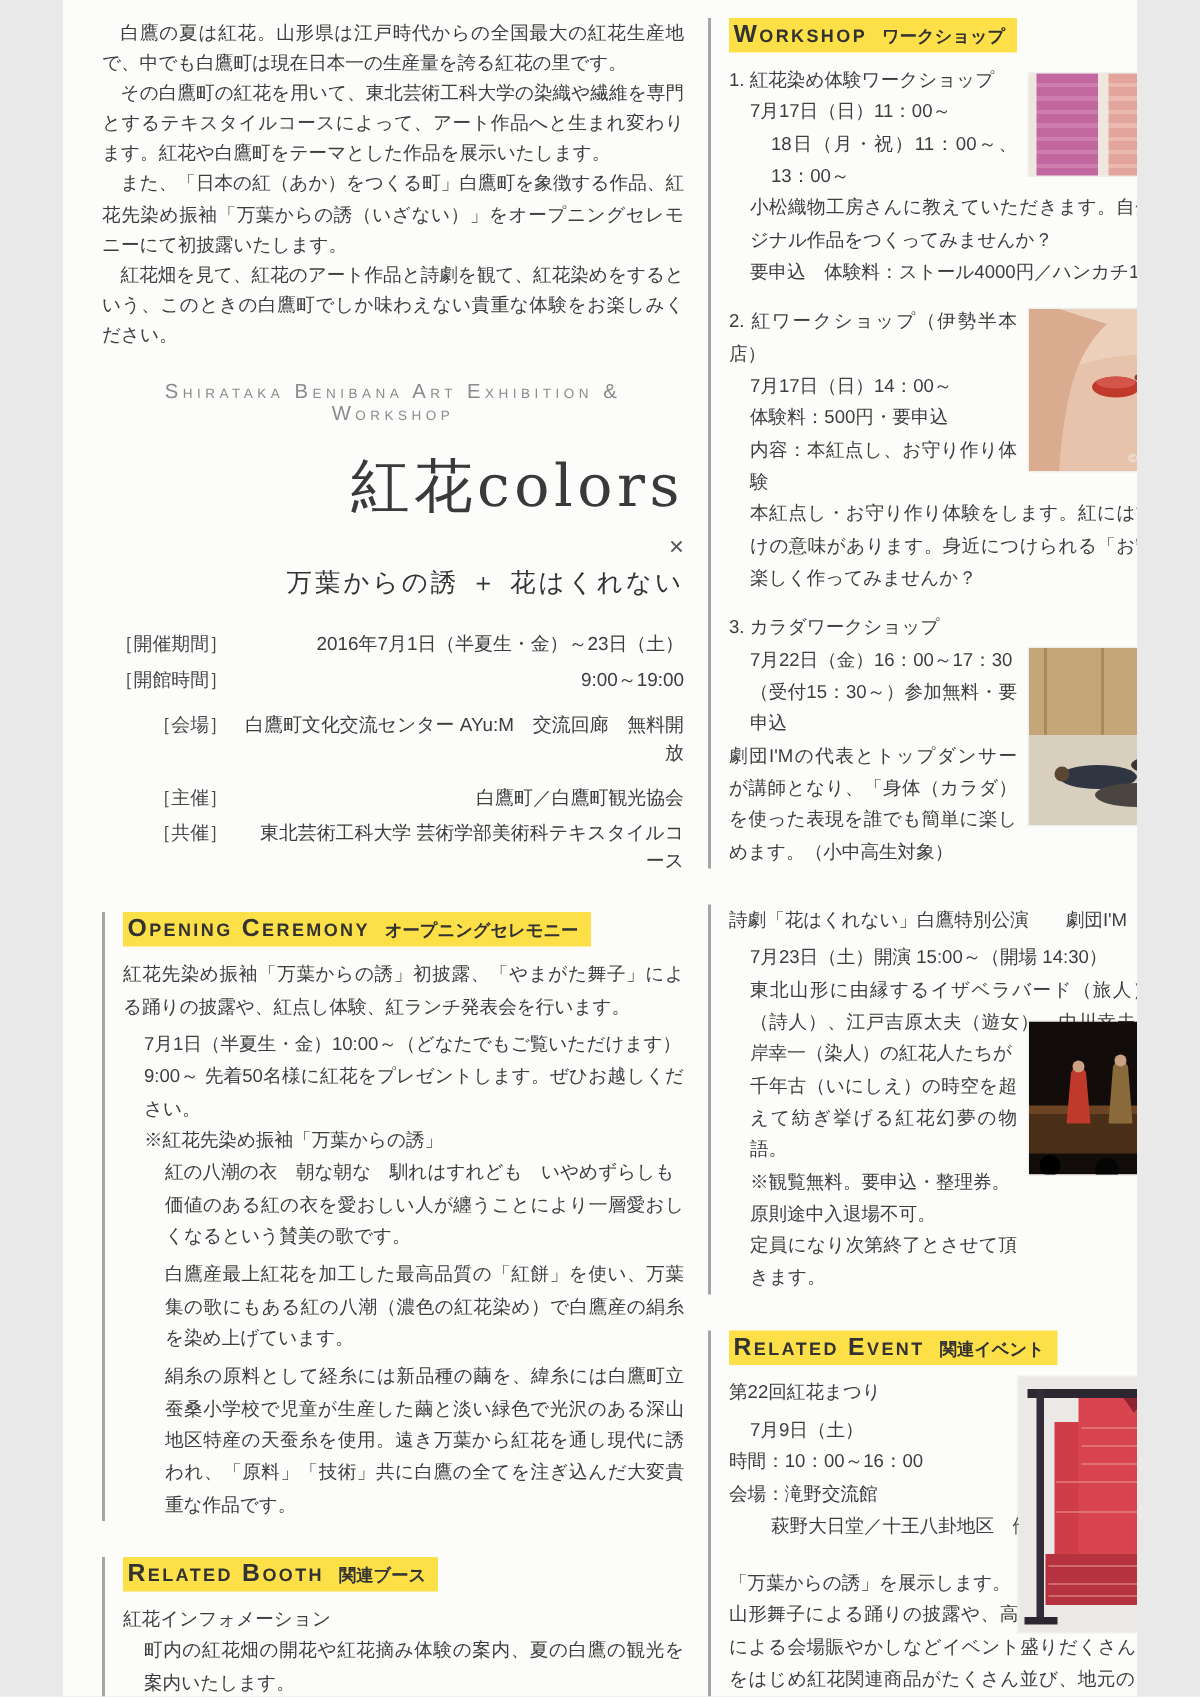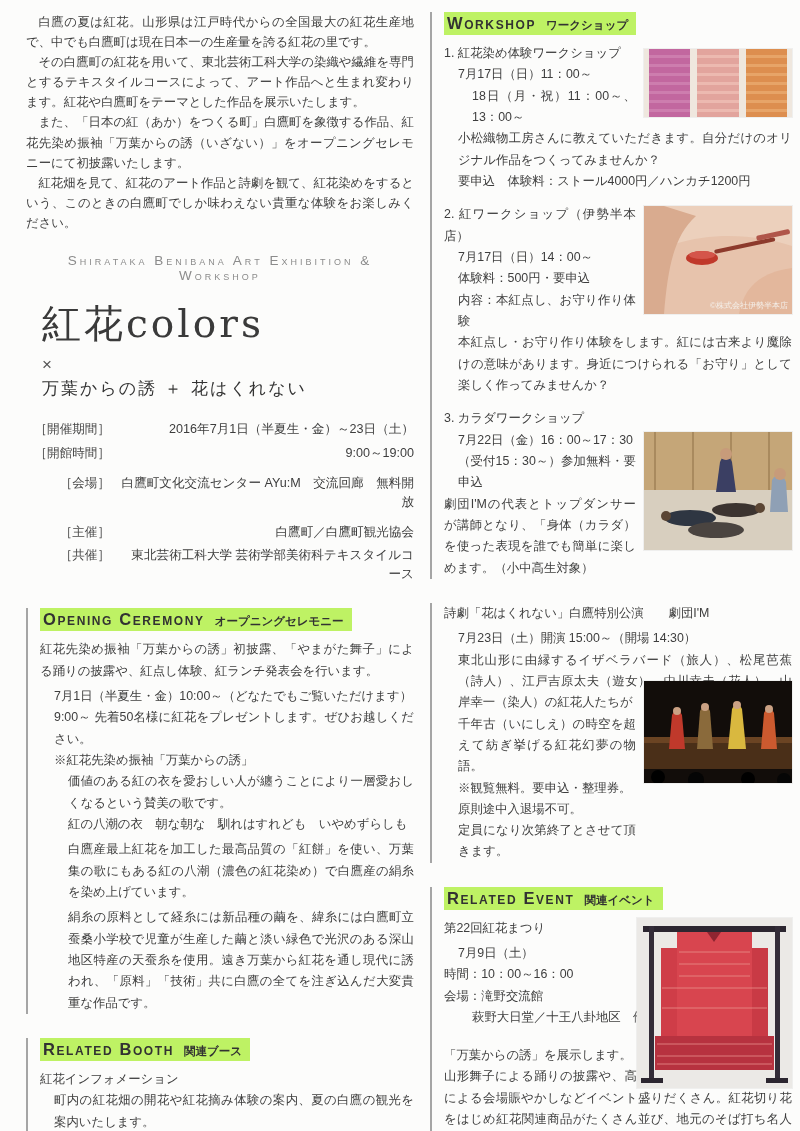--- a/index.html
+++ b/index.html
@@ -1,43 +1,43 @@
 <!DOCTYPE html>
 <html><head>
 <meta charset="utf-8">
 <style>
   html,body{margin:0;padding:0;background:#e9e9e9;}
-  .page{position:relative;width:800px;height:1131px;background:#fcfcfb;margin:0 auto;
+  .page{position:relative;width:716px;height:1131px;background:#fcfcfb;margin:0 auto;
         font-family:"Liberation Sans",sans-serif;color:#3d3d3d;overflow:hidden;}
   .col-left{position:absolute;left:26px;top:12px;width:388px;}
   .col-right{position:absolute;left:430px;top:12px;width:362px;}
 
   
   .intro p{margin:0;font-size:12.4px;line-height:1.62;text-align:justify;text-indent:1em;}
   .subtitle{margin-top:20px;text-align:center;font-variant:small-caps;letter-spacing:3px;
             font-size:13.5px;color:#8b8b8b;}
 
   
-  .title-block{text-align:left;margin-top:14px;margin-left:16px;}
+  .title-block{text-align:right;margin-top:14px;margin-left:16px;}
   .title-main{font-family:"DejaVu Serif",serif;font-weight:400;font-size:39px;color:#3a3a3a;
               letter-spacing:3px;margin:0;}
   .title-x{font-size:17px;color:#555;margin:4px 0 2px 0;}
   .title-sub{font-family:"DejaVu Serif",serif;font-size:17px;color:#333;letter-spacing:2px;margin:2px 0 0 0;}
 
   
   .info{margin-top:20px;font-size:12.6px;}
   .info-row{display:flex;margin-bottom:5px;line-height:1.5;}
   .info-row.gap{margin-top:11px;}
   .info-label{flex:none;width:84px;text-align:right;margin-right:9px;color:#474747;}
   .info-value{flex:1;text-align:right;}
 
   
   .section{border-left:2px solid #a5a5a5;padding-left:12px;margin-top:24px;position:relative;}
   .sec-header{margin-bottom:8px;}
-  .hl{background:#bef264;padding:2px 8px 2px 3px;display:inline-block;}
+  .hl{background:#fde047;padding:2px 8px 2px 3px;display:inline-block;}
   .sec-en{font-variant:small-caps;font-size:16.5px;letter-spacing:1.6px;color:#323232;font-weight:600;}
   .sec-ja{font-size:11.5px;color:#323232;margin-left:10px;font-weight:bold;}
 
   .b{font-size:12.4px;line-height:1.72;margin:0;text-align:justify;}
   .ind1{padding-left:14px;}
   .ind2{padding-left:28px;}
   .mt4{margin-top:4px;}
 
   
   .photo{position:absolute;box-shadow:0 0 0 1px rgba(0,0,0,0.05);}
@@ -95,22 +95,22 @@
     </div>
 
     <div class="section">
       <div class="sec-header">
         <span class="hl"><span class="sec-en">Opening Ceremony</span><span class="sec-ja">オープニングセレモニー</span></span>
       </div>
       <p class="b">紅花先染め振袖「万葉からの誘」初披露、「やまがた舞子」による踊りの披露や、紅点し体験、紅ランチ発表会を行います。</p>
       <p class="b ind1 mt4">7月1日（半夏生・金）10:00～（どなたでもご覧いただけます）</p>
       <p class="b ind1">9:00～ 先着50名様に紅花をプレゼントします。ぜひお越しください。</p>
       <p class="b ind1">※紅花先染め振袖「万葉からの誘」</p>
+      <p class="b ind2">紅の八潮の衣　朝な朝な　馴れはすれども　いやめずらしも</p>
       <p class="b ind2">価値のある紅の衣を愛おしい人が纏うことにより一層愛おしくなるという賛美の歌です。</p>
-      <p class="b ind2">紅の八潮の衣　朝な朝な　馴れはすれども　いやめずらしも</p>
       <p class="b ind2 mt4">白鷹産最上紅花を加工した最高品質の「紅餅」を使い、万葉集の歌にもある紅の八潮（濃色の紅花染め）で白鷹産の絹糸を染め上げています。</p>
       <p class="b ind2 mt4">絹糸の原料として経糸には新品種の繭を、緯糸には白鷹町立蚕桑小学校で児童が生産した繭と淡い緑色で光沢のある深山地区特産の天蚕糸を使用。遠き万葉から紅花を通し現代に誘われ、「原料」「技術」共に白鷹の全てを注ぎ込んだ大変貴重な作品です。</p>
     </div>
 
     <div class="section">
       <div class="sec-header">
         <span class="hl"><span class="sec-en">Related Booth</span><span class="sec-ja">関連ブース</span></span>
       </div>
       <p class="b">紅花インフォメーション</p>
       <p class="b ind1">町内の紅花畑の開花や紅花摘み体験の案内、夏の白鷹の観光を案内いたします。</p>

